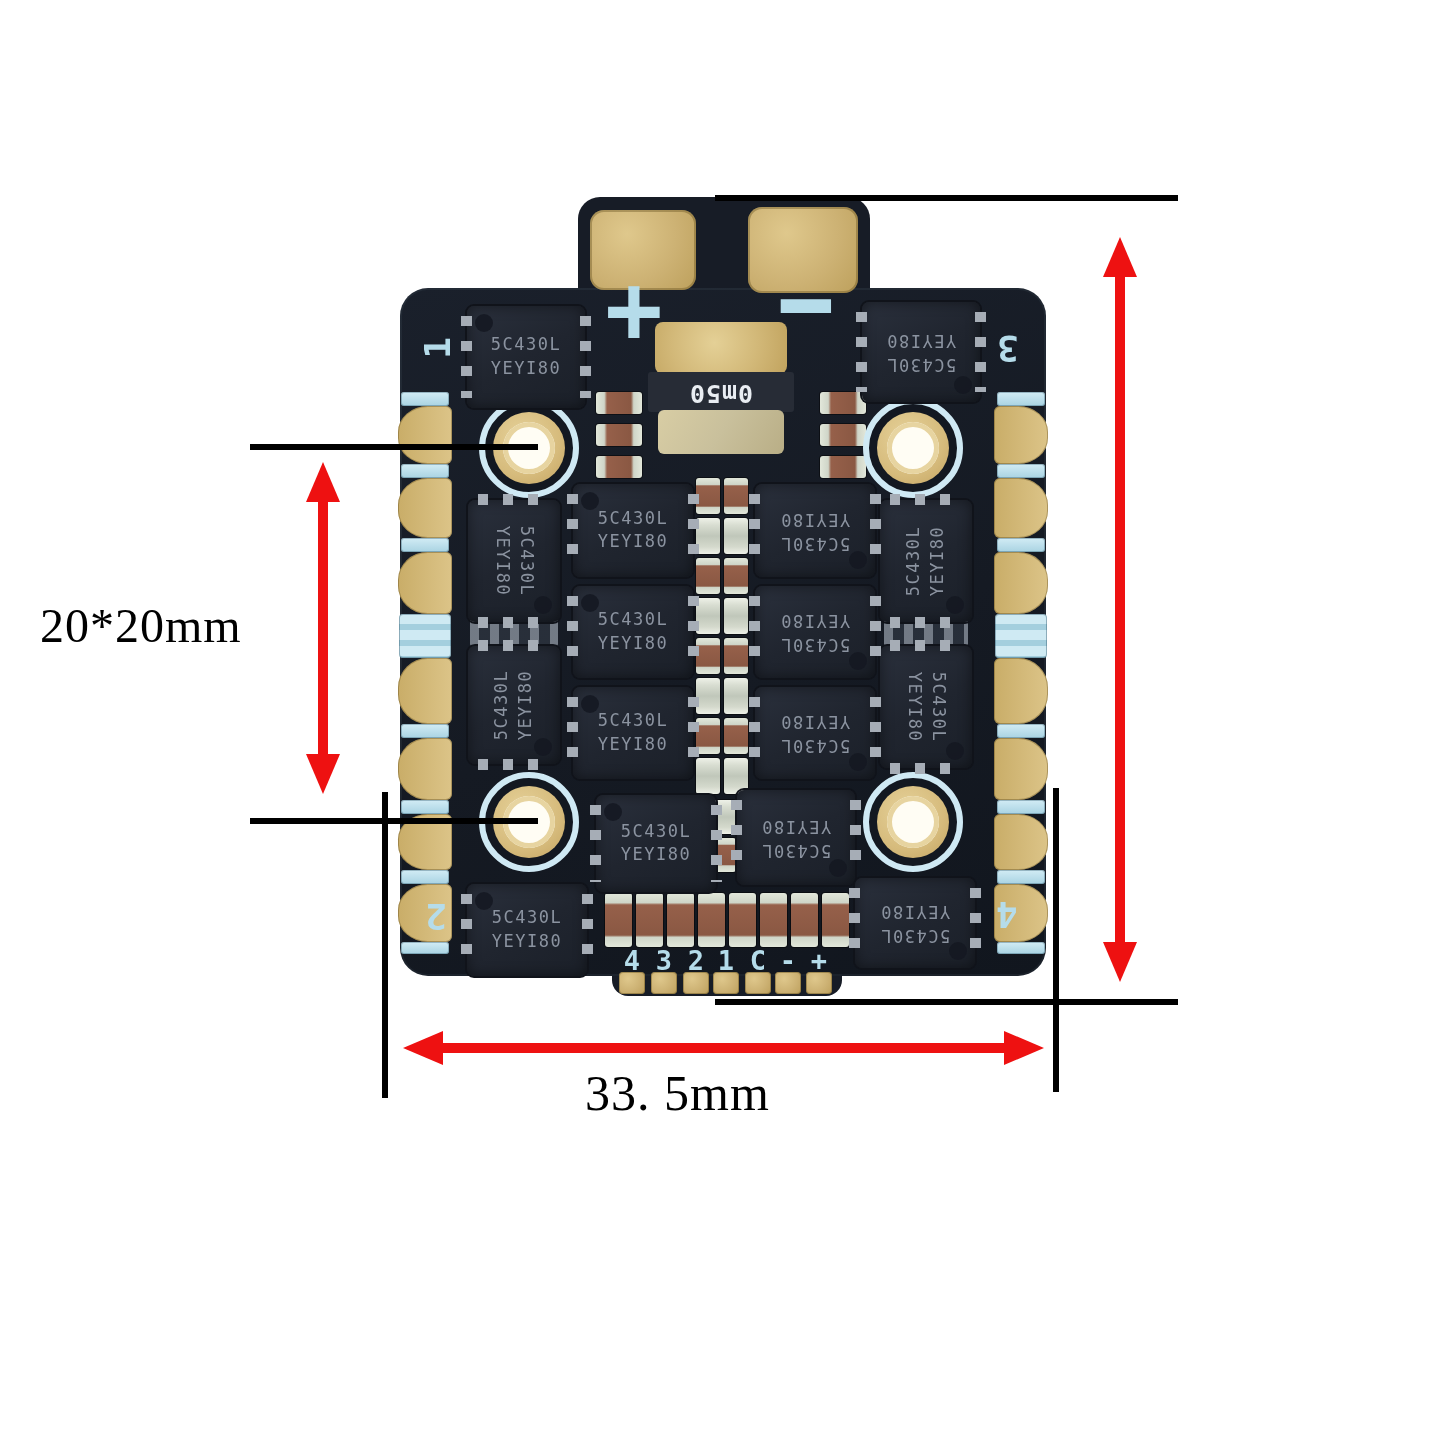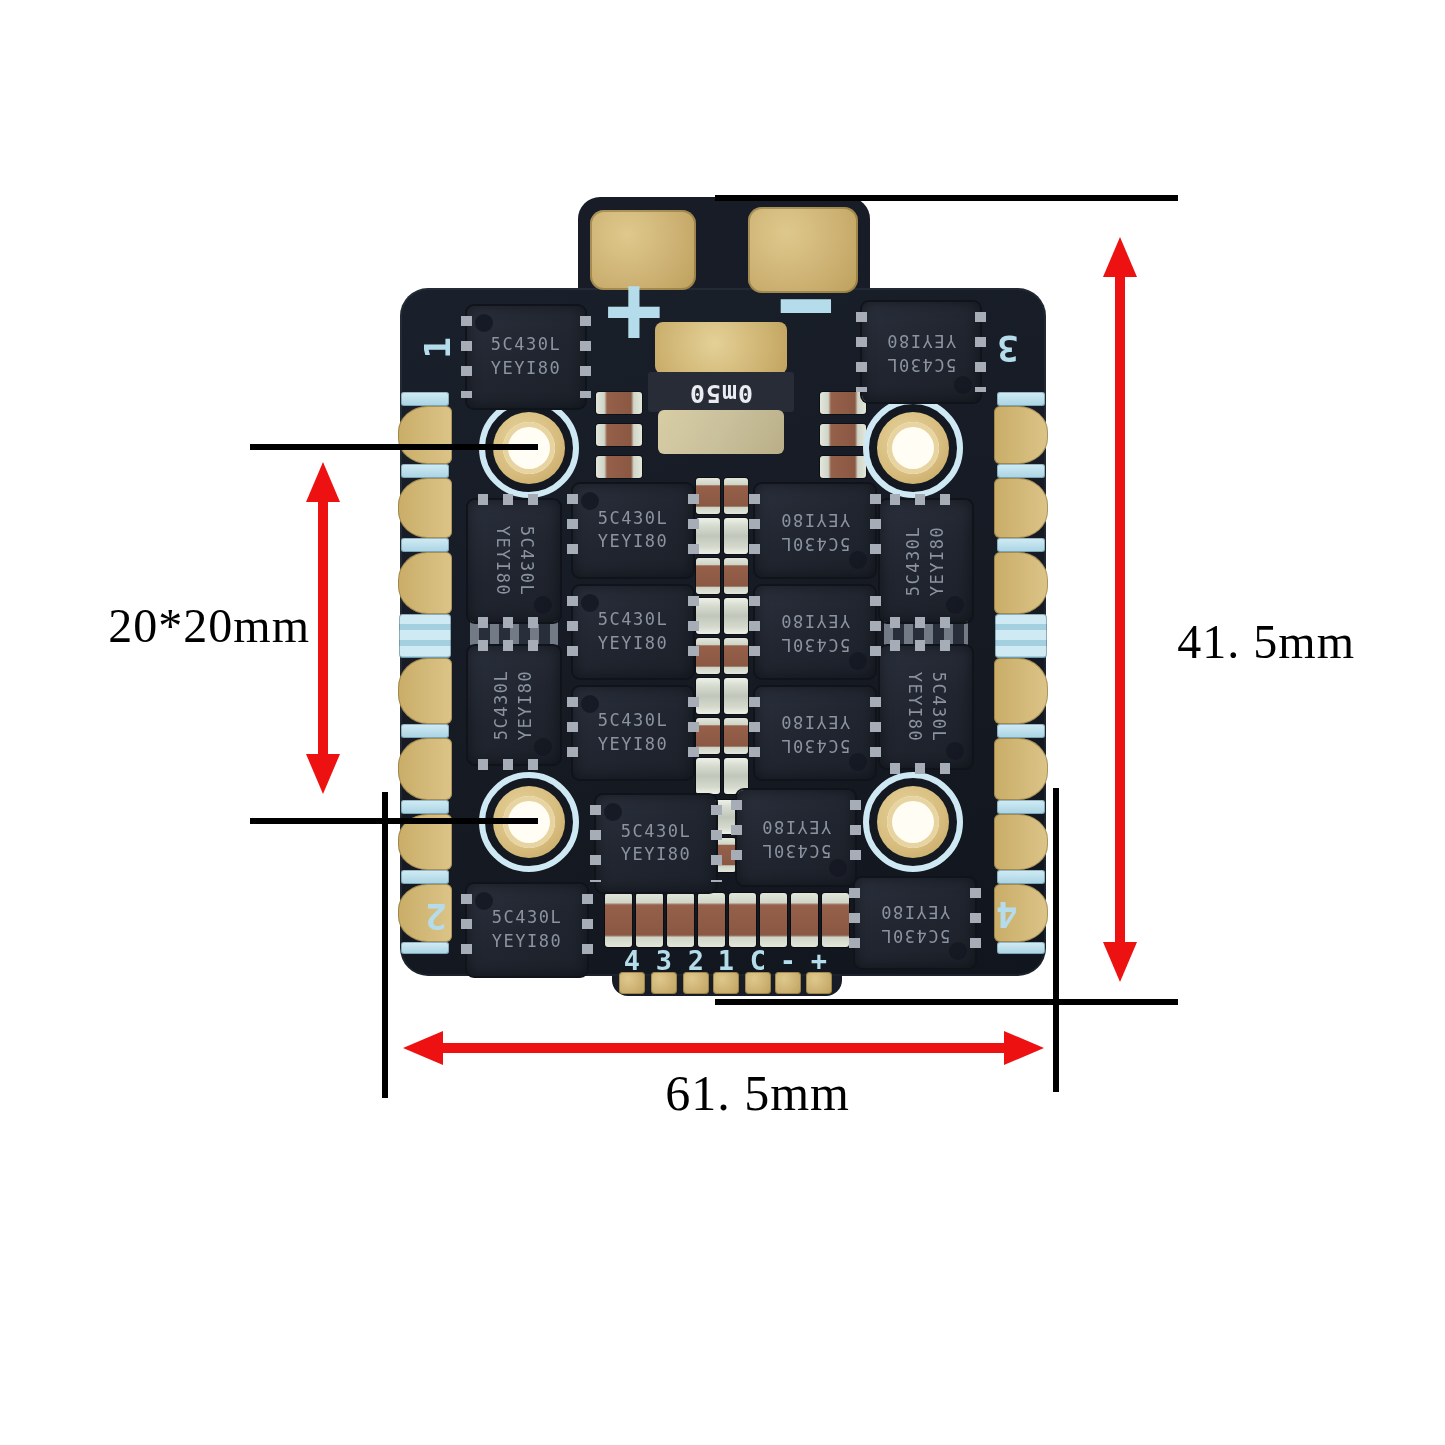--- a/index.html
+++ b/index.html
@@ -14,21 +14,21 @@
   .arrow .head-up{position:absolute;top:0;left:50%;transform:translateX(-50%);width:0;height:0;
     border-left:17px solid transparent;border-right:17px solid transparent;border-bottom:40px solid #ee1111;}
   .arrow .head-down{position:absolute;bottom:0;left:50%;transform:translateX(-50%);width:0;height:0;
     border-left:17px solid transparent;border-right:17px solid transparent;border-top:40px solid #ee1111;}
   .arrow .shaft-h{position:absolute;top:50%;transform:translateY(-50%);height:10px;left:32px;right:32px;background:#ee1111;}
   .arrow .head-left{position:absolute;left:0;top:50%;transform:translateY(-50%);width:0;height:0;
     border-top:17px solid transparent;border-bottom:17px solid transparent;border-right:40px solid #ee1111;}
   .arrow .head-right{position:absolute;right:0;top:50%;transform:translateY(-50%);width:0;height:0;
     border-top:17px solid transparent;border-bottom:17px solid transparent;border-left:40px solid #ee1111;}
 
-  .dimtext{position:absolute;font-family:"Liberation Serif",serif;color:#000;text-align:right;
+  .dimtext{position:absolute;font-family:"Liberation Serif",serif;color:#000;text-align:left;
     white-space:nowrap;letter-spacing:1px;z-index:46;}
   .caption{position:absolute;left:0;right:0;text-align:center;font-family:"Liberation Sans",sans-serif;
     font-weight:bold;font-size:37px;color:#0b0b0b;letter-spacing:-0.5px;z-index:46;}
 
   
   .pcb-body{position:absolute;left:400px;top:288px;width:646px;height:688px;border-radius:28px;
     background:linear-gradient(160deg,#1a202b 0%,#151a23 55%,#11161e 100%);
     box-shadow:inset 0 0 0 2px rgba(190,215,230,0.06);z-index:5;}
   .pcb-tab-top{position:absolute;left:578px;top:197px;width:292px;height:100px;border-radius:22px 22px 0 0;
     background:#171c26;z-index:4;}
@@ -162,22 +162,21 @@
     <div class="shaft-v"></div>
     <div class="head-down"></div>
   </div>
   <div class="arrow" style="left:403px;top:1031px;width:641px;height:34px;">
     <div class="head-left"></div>
     <div class="shaft-h"></div>
     <div class="head-right"></div>
   </div>
 
   <div class="dimtext" style="left:40px;top:598px;width:270px;font-size:48px;">20*20mm</div>
-  <div class="dimtext" style="left:1135px;top:614px;width:220px;font-size:48px;">41. 5mm</div>
-  <div class="dimtext" style="left:585px;top:1064px;width:265px;font-size:50px;">61. 5mm</div>
+  <div class="dimtext" style="left:585px;top:1064px;width:265px;font-size:50px;">33. 5mm</div>
 
 <div class="chip" style="left: 467px; top: 306px; width: 118px; height: 102px;">
       <div class="pins pins-left"></div>
       <div class="pins pins-right"></div>
       <div class="dot" style="left: 8px; top: 8px;"></div>
       <div class="lbl" style="width: 118px; transform: translate(-50%, -50%) rotate(0deg);">
         <span>5C430L</span>
         <span>YEYI80</span>
       </div>
     </div>

